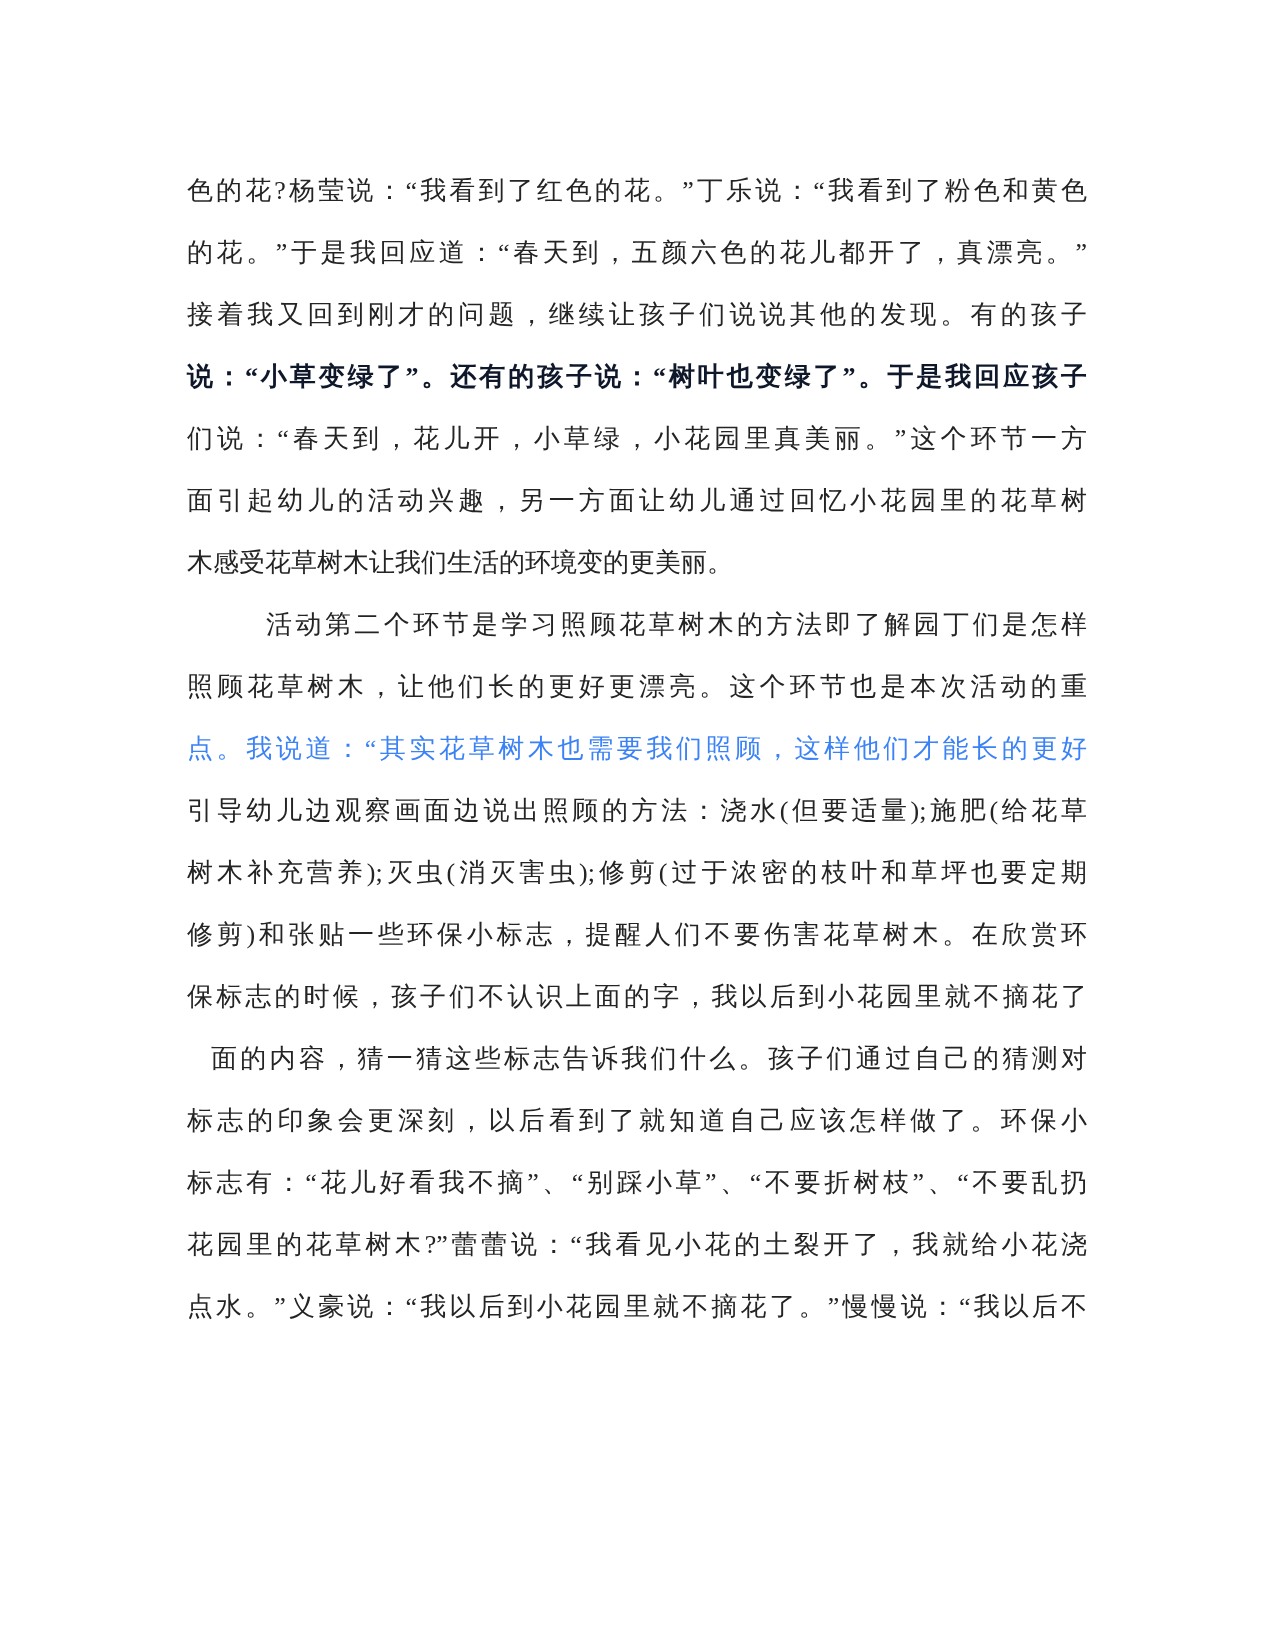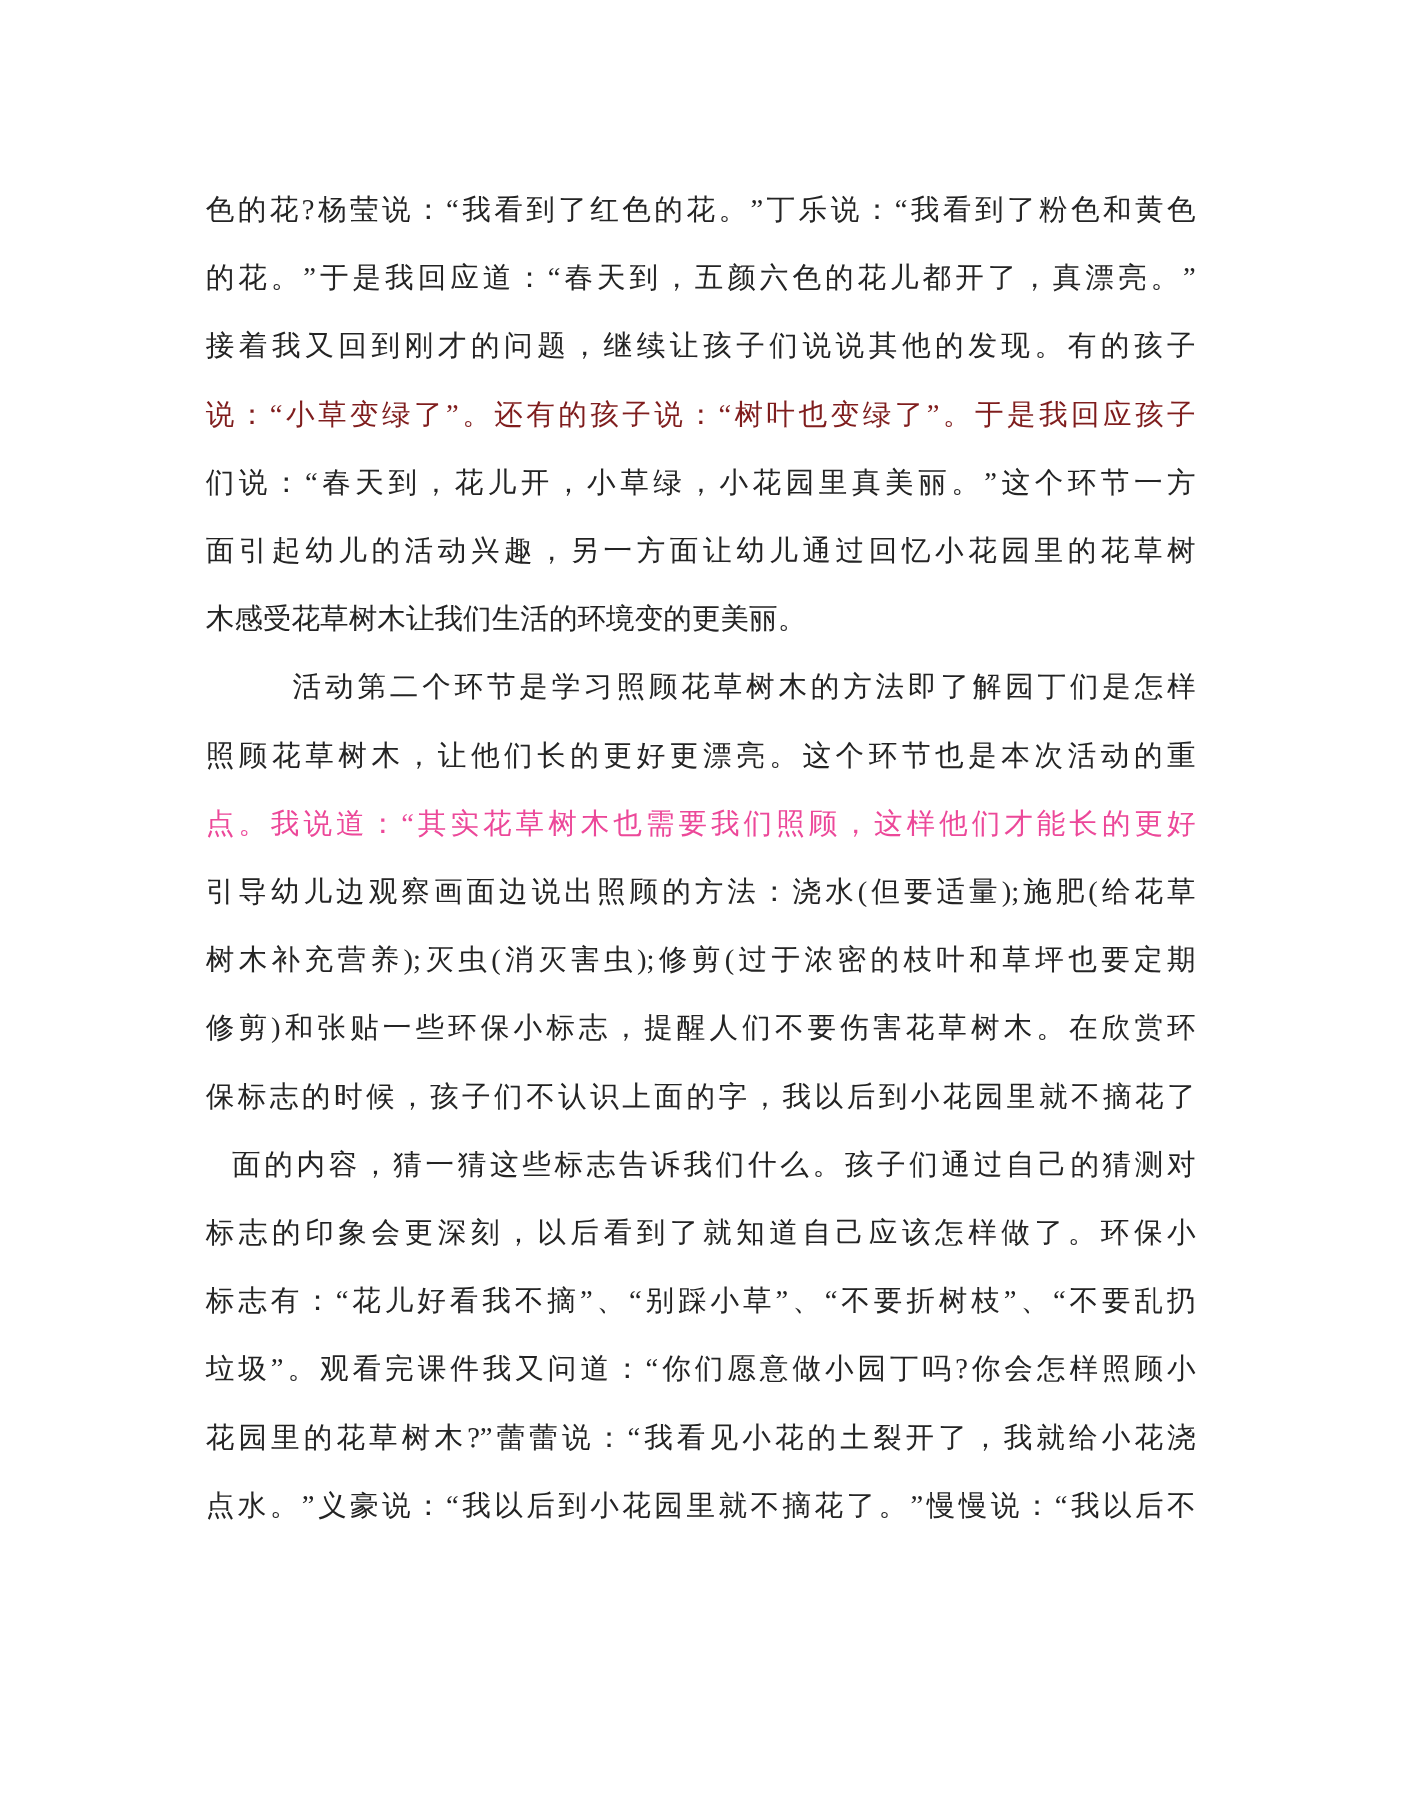--- a/index.html
+++ b/index.html
@@ -39,31 +39,30 @@
   }
 </style>
 </head>
 <body>
 
 <div class="page" style="background: rgb(255, 255, 255);">
   <div class="text-block" id="text-block">
       <div class="line justify" style="color: rgb(36, 36, 36);">色的花?杨莹说：“我看到了红色的花。”丁乐说：“我看到了粉色和黄色</div>
       <div class="line justify" style="color: rgb(36, 36, 36);">的花。”于是我回应道：“春天到，五颜六色的花儿都开了，真漂亮。”</div>
       <div class="line justify" style="color: rgb(36, 36, 36);">接着我又回到刚才的问题，继续让孩子们说说其他的发现。有的孩子</div>
-      <div class="line justify" style="color: #7f1d1d;">说：“小草变绿了”。还有的孩子说：“树叶也变绿了”。于是我回应孩子</div>
+      <div class="line justify" style="color: #0f172a; font-weight: bold;">说：“小草变绿了”。还有的孩子说：“树叶也变绿了”。于是我回应孩子</div>
       <div class="line justify" style="color: rgb(36, 36, 36);">们说：“春天到，花儿开，小草绿，小花园里真美丽。”这个环节一方</div>
       <div class="line justify" style="color: rgb(36, 36, 36);">面引起幼儿的活动兴趣，另一方面让幼儿通过回忆小花园里的花草树</div>
       <div class="line left" style="color: rgb(36, 36, 36);">木感受花草树木让我们生活的环境变的更美丽。</div>
       <div class="line justify" style="text-indent: 79px; color: rgb(36, 36, 36);">活动第二个环节是学习照顾花草树木的方法即了解园丁们是怎样</div>
       <div class="line justify" style="color: rgb(36, 36, 36);">照顾花草树木，让他们长的更好更漂亮。这个环节也是本次活动的重</div>
-      <div class="line justify" style="color: #ec4899;">点。我说道：“其实花草树木也需要我们照顾，这样他们才能长的更好</div>
+      <div class="line justify" style="color: #3b82f6;">点。我说道：“其实花草树木也需要我们照顾，这样他们才能长的更好</div>
       <div class="line justify" style="color: rgb(36, 36, 36);">引导幼儿边观察画面边说出照顾的方法：浇水(但要适量);施肥(给花草</div>
       <div class="line justify" style="color: rgb(36, 36, 36);">树木补充营养);灭虫(消灭害虫);修剪(过于浓密的枝叶和草坪也要定期</div>
       <div class="line justify" style="color: rgb(36, 36, 36);">修剪)和张贴一些环保小标志，提醒人们不要伤害花草树木。在欣赏环</div>
       <div class="line justify" style="color: rgb(36, 36, 36);">保标志的时候，孩子们不认识上面的字，我以后到小花园里就不摘花了</div>
       <div class="line justify" style="color: rgb(36, 36, 36); margin-left: 24px;">面的内容，猜一猜这些标志告诉我们什么。孩子们通过自己的猜测对</div>
       <div class="line justify" style="color: rgb(36, 36, 36);">标志的印象会更深刻，以后看到了就知道自己应该怎样做了。环保小</div>
       <div class="line justify" style="color: rgb(36, 36, 36);">标志有：“花儿好看我不摘”、“别踩小草”、“不要折树枝”、“不要乱扔</div>
-      <div class="line justify" style="color: rgb(36, 36, 36);">垃圾”。观看完课件我又问道：“你们愿意做小园丁吗?你会怎样照顾小</div>
       <div class="line justify" style="color: rgb(36, 36, 36);">花园里的花草树木?”蕾蕾说：“我看见小花的土裂开了，我就给小花浇</div>
       <div class="line justify" style="color: rgb(36, 36, 36);">点水。”义豪说：“我以后到小花园里就不摘花了。”慢慢说：“我以后不</div>
     </div>
 </div>
 
 </body></html>

